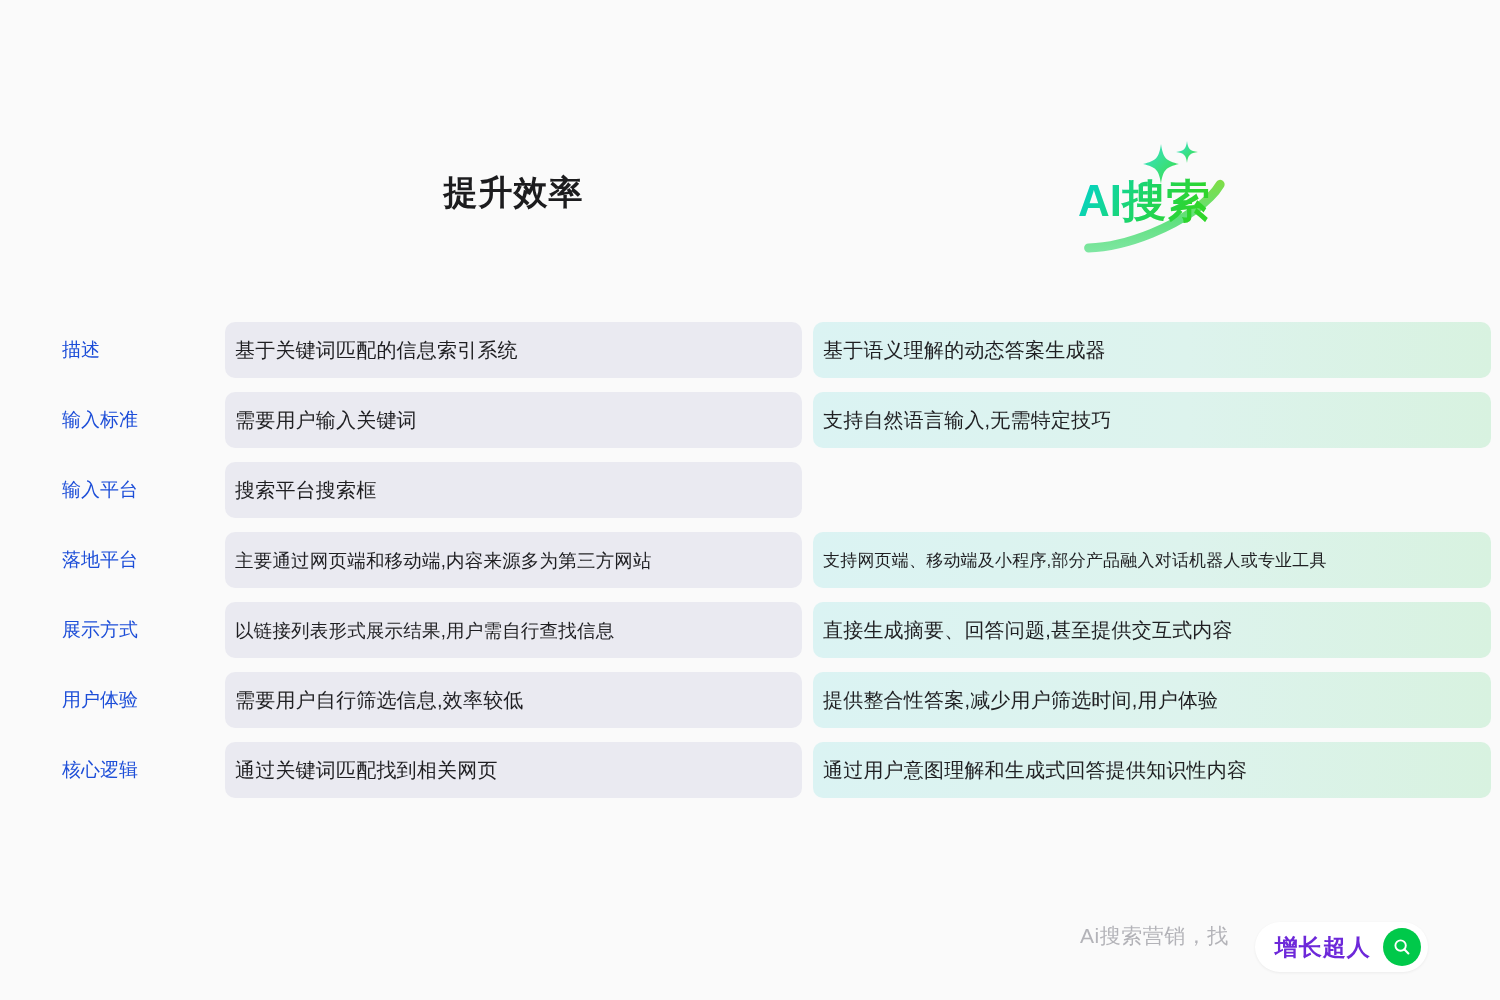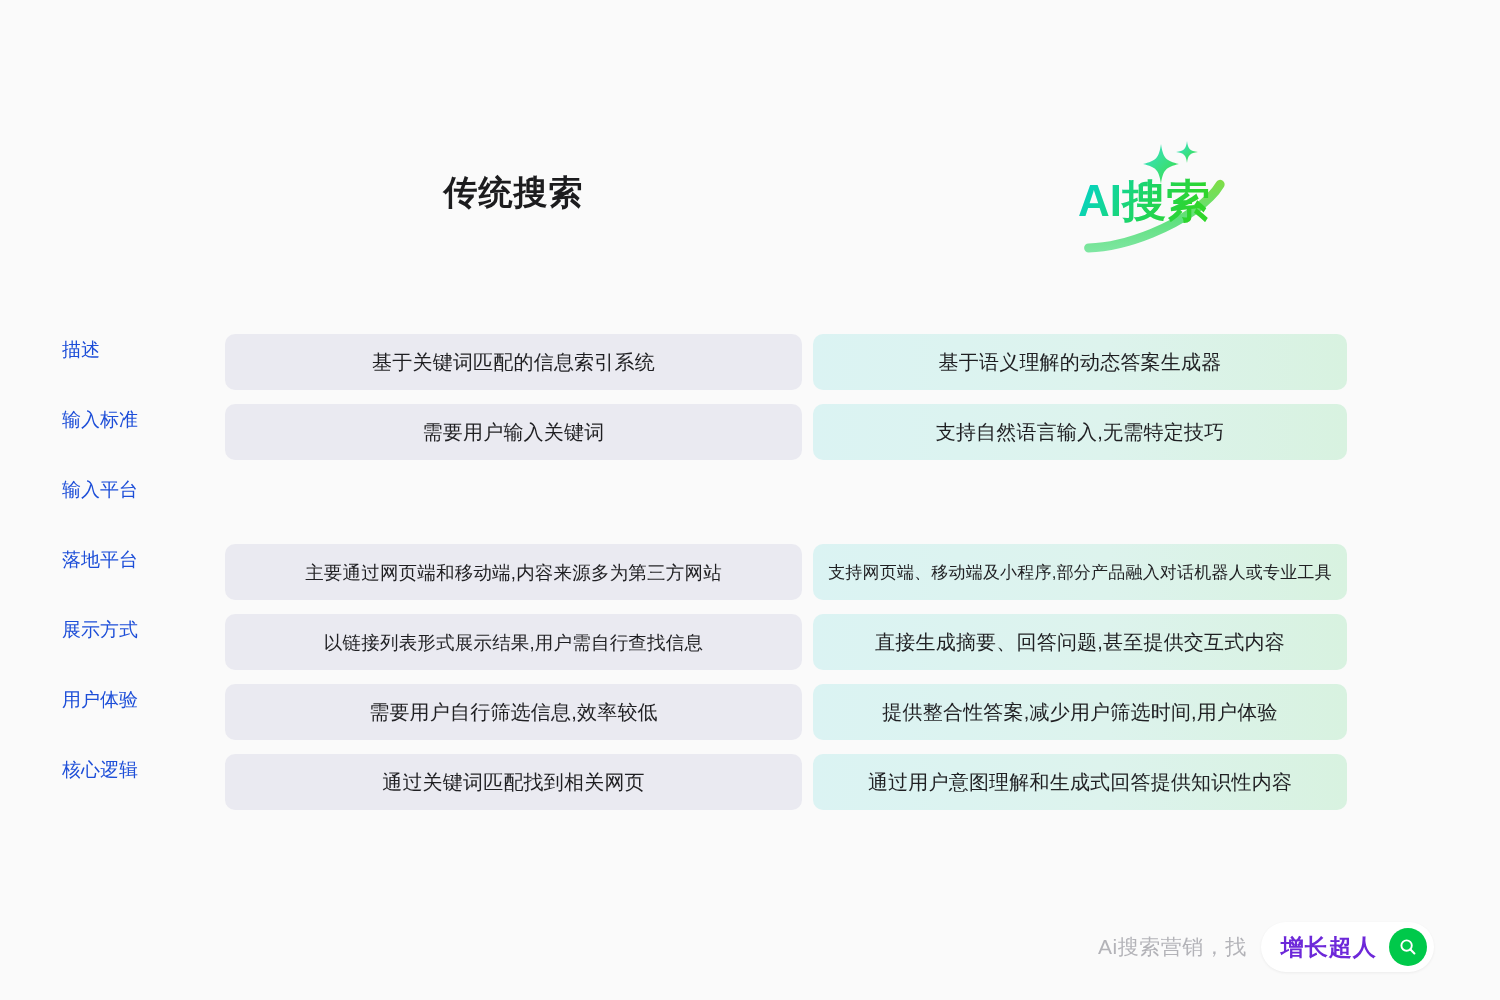--- a/index.html
+++ b/index.html
@@ -66,58 +66,56 @@
     left: 62px;
     top: 0;
     height: 56px;
     line-height: 56px;
     font-size: 19px;
     color: #1d4ed8;
     white-space: nowrap;
   }
   .cell {
     position: absolute;
-    top: 12px;
+    top: 0;
     height: 56px;
     border-radius: 10px;
     display: flex;
     align-items: center;
-    justify-content: center;
     box-sizing: border-box;
     padding: 0 10px;
   }
   .cell-left {
     left: 225px;
     width: 577px;
     background: #eaeaf1;
   }
   .cell-right {
     left: 813px;
-    width: 534px;
+    width: 678px;
     background: linear-gradient(90deg, #dbf3f3 0%, #ddf3ed 55%, #d8f2e0 100%);
   }
   .cell span {
     display: inline-block;
     font-size: 20px;
     color: #1f1f22;
     letter-spacing: 0.2px;
     white-space: nowrap;
   }
   .cell.dense span { font-size: 18.5px; }
   .cell.dense2 span { font-size: 17px; }
 
   
   .watermark {
     position: absolute;
     left: 1080px;
     top: 922px;
     display: flex;
-    align-items: center;
-    gap: 14px;
-    margin-left: 18px;
+    align-items: flex-start;
+    gap: 26px;
   }
   .wm-text {
     font-size: 21px;
     color: #b3b3b8;
     letter-spacing: 0.5px;
     white-space: nowrap;
   }
   .wm-pill {
     display: flex;
     align-items: center;
@@ -143,21 +141,21 @@
     align-items: center;
     justify-content: center;
     flex: 0 0 auto;
   }
 </style>
 </head>
 <body>
 
 <div id="stage">
 
-  <div class="header-left">传统搜索</div>
+  <div class="header-left">提升效率</div>
 
   <div class="logo-wrap">
     <svg class="logo-svg" viewBox="0 0 215 130" xmlns="http://www.w3.org/2000/svg" aria-hidden="true">
       <defs>
         <linearGradient id="swooshGrad" x1="0" y1="1" x2="1" y2="0">
           <stop offset="0%" stop-color="#8fe9b4"></stop>
           <stop offset="35%" stop-color="#5fe07e"></stop>
           <stop offset="70%" stop-color="#86dd3a"></stop>
           <stop offset="100%" stop-color="#c2e527"></stop>
         </linearGradient>
@@ -212,20 +210,23 @@
       <div class="cell cell-left">
         <span>需要用户输入关键词</span>
       </div>
       <div class="cell cell-right">
         <span>支持自然语言输入,无需特定技巧</span>
       </div>
     </div>
 
     <div class="row">
       <div class="row-label">输入平台</div>
+      <div class="cell cell-left">
+        <span>搜索平台搜索框</span>
+      </div>
     </div>
 
     <div class="row">
       <div class="row-label">落地平台</div>
       <div class="cell cell-left dense">
         <span>主要通过网页端和移动端,内容来源多为第三方网站</span>
       </div>
       <div class="cell cell-right dense2">
         <span>支持网页端、移动端及小程序,部分产品融入对话机器人或专业工具</span>
       </div>

